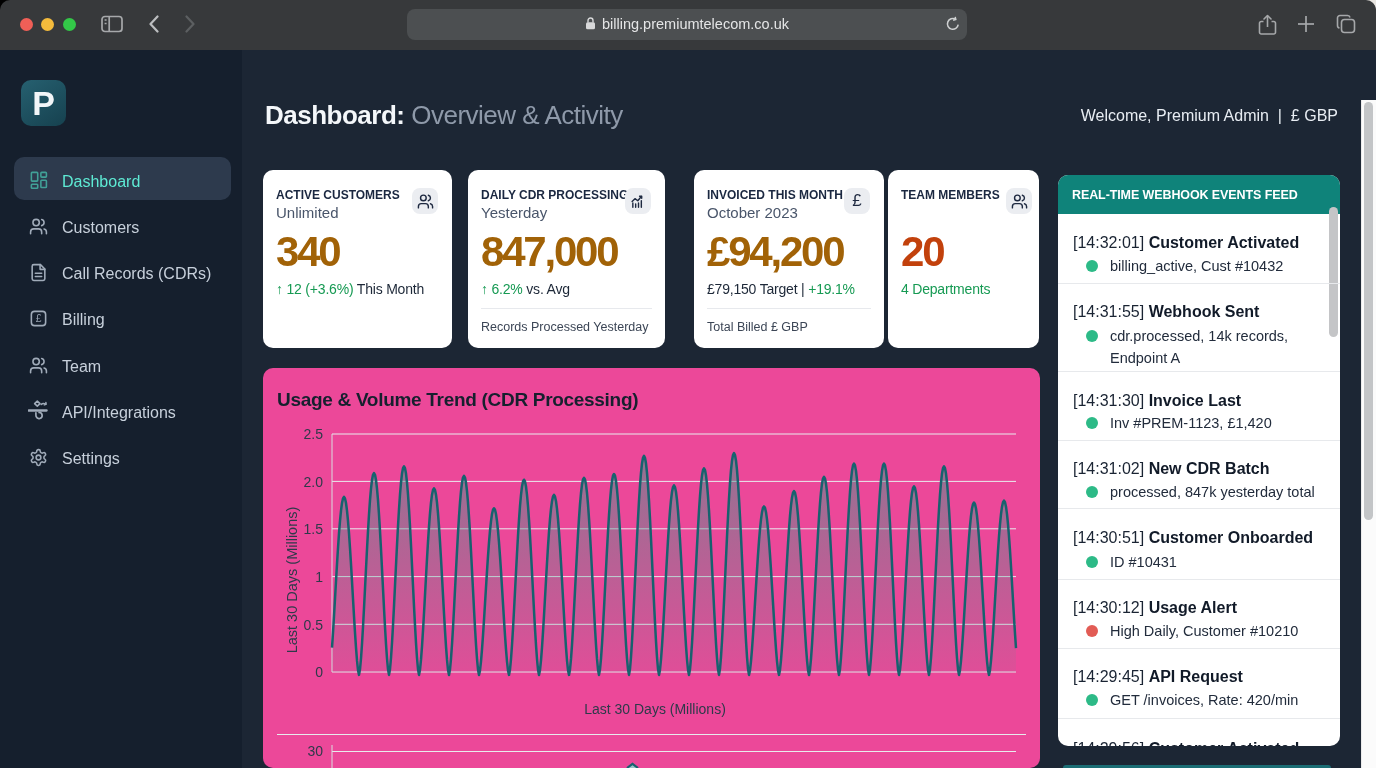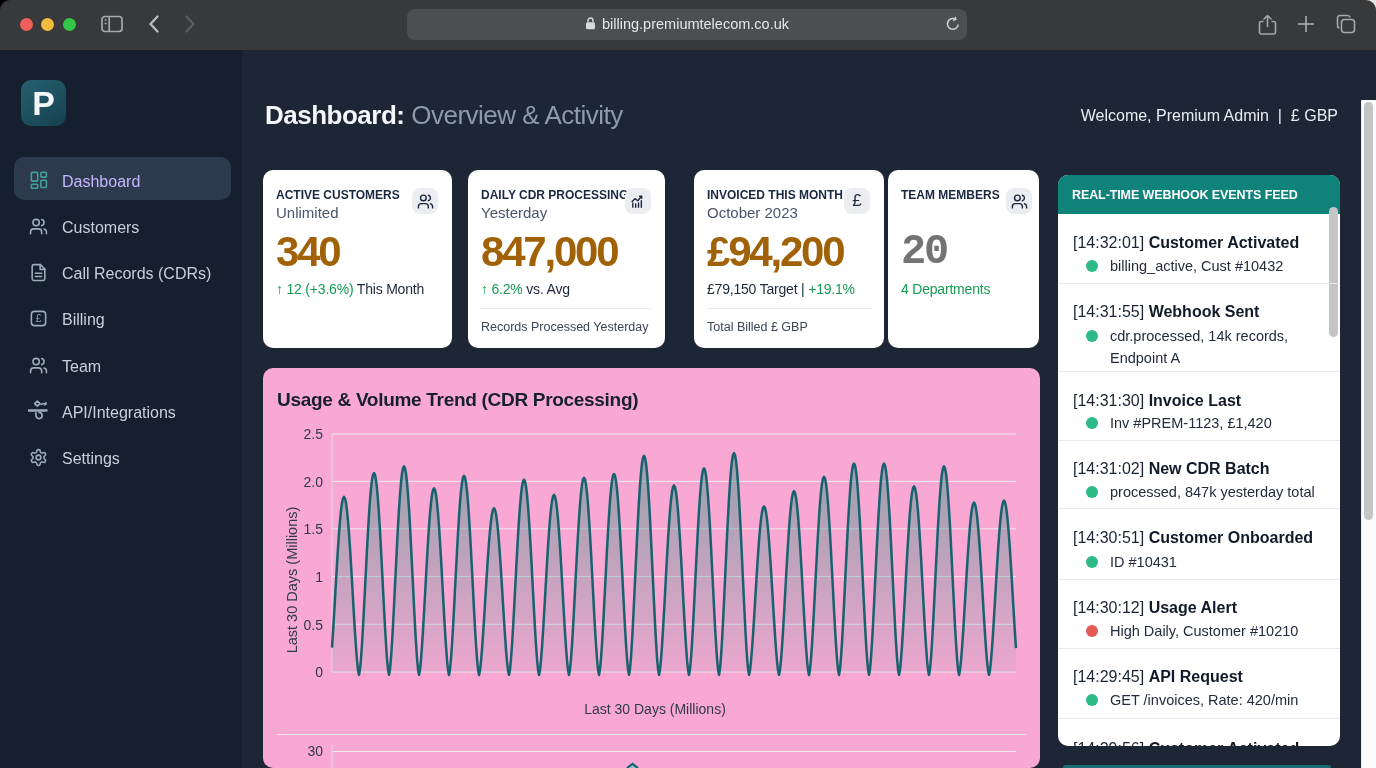--- a/index.html
+++ b/index.html
@@ -26,21 +26,21 @@
   .csep { position:absolute; left:13px; right:13px; top:137.5px; height:1px; background:#e7e9ed; }
   .cfoot { position:absolute; left:13px; top:149.5px; font-size:12.5px; color:#3c4656; white-space:nowrap;}
   #events { position:absolute; left:1058px; top:125px; width:282px; height:571px;
     background:#fff; border-radius:10px; overflow:hidden; }
   .ev-title { position:absolute; left:15px; font-size:16px; color:#1a2433; white-space:nowrap; }
   .ev-title b { color:#111a28; }
   .ev-desc { position:absolute; left:52px; font-size:14.5px; color:#222c3c; white-space:nowrap; }
   .ev-dot { position:absolute; left:28px; width:12px; height:12px; border-radius:50%; background:#2dba87; }
   .ev-div { position:absolute; left:0px; right:0px; height:1px; background:#e7e9ec; }
   #chartcard { position:absolute; left:263px; top:318px; width:777px; height:400px;
-    background:#f9a8d4; border-radius:10px; }
+    background:#ec4899; border-radius:10px; }
   .axlbl { position:absolute; font-size:14px; color:#2e3a4a; }
   #scrolltrack { position:absolute; left:1361px; top:50px; width:15px; height:718px;
     background:#fbfbfb; border-left:1px solid #ebebeb;}
   #scrollthumb { position:absolute; left:1364px; top:52px; width:9px; height:418px;
     background:#c3c5c7; border-radius:4.5px; }
 </style>
 </head>
 <body>
 
 <div class="abs" style="right:0;top:0;width:12px;height:12px;background:#e8e5e0;"></div>
@@ -128,21 +128,21 @@
     <path d="M9.3 1.2 L12 3.7 L9.3 6.2 L6.6 3.7 Z" stroke-width="1.6"></path>
     <path d="M13.2 4.4 C14.6 3 16 3.2 17.6 3.9" stroke-width="1.5"></path>
     <path d="M17.9 2.6 L18.1 4.4 L16.3 4.9" stroke-width="1.5"></path>
     <line x1="0.8" y1="10.5" x2="18.6" y2="10.5" stroke-width="2.3"></line>
     <path d="M7.9 12.8 c0 1.8 -0.1 2.8 0.3 3.9 a3.1 3.1 0 1 0 2.9 -4.3" stroke-width="1.7"></path>
   </svg>
   <svg class="abs" style="left:29px;top:398px" width="19" height="19" viewBox="0 0 24 24" fill="none" stroke="#a0abb9" stroke-width="2" stroke-linecap="round" stroke-linejoin="round">
     <circle cx="12" cy="12" r="3"></circle>
     <path d="M12.22 2h-.44a2 2 0 0 0-2 2v.18a2 2 0 0 1-1 1.73l-.43.25a2 2 0 0 1-2 0l-.15-.08a2 2 0 0 0-2.73.73l-.22.38a2 2 0 0 0 .73 2.73l.15.1a2 2 0 0 1 1 1.72v.51a2 2 0 0 1-1 1.74l-.15.09a2 2 0 0 0-.73 2.73l.22.38a2 2 0 0 0 2.73.73l.15-.08a2 2 0 0 1 2 0l.43.25a2 2 0 0 1 1 1.73V20a2 2 0 0 0 2 2h.44a2 2 0 0 0 2-2v-.18a2 2 0 0 1 1-1.73l.43-.25a2 2 0 0 1 2 0l.15.08a2 2 0 0 0 2.73-.73l.22-.39a2 2 0 0 0-.73-2.73l-.15-.08a2 2 0 0 1-1-1.74v-.5a2 2 0 0 1 1-1.74l.15-.09a2 2 0 0 0 .73-2.73l-.22-.38a2 2 0 0 0-2.73-.73l-.15.08a2 2 0 0 1-2 0l-.43-.25a2 2 0 0 1-1-1.73V4a2 2 0 0 0-2-2z"></path>
   </svg>
-  <div class="navlbl" style="top:122.8px;color:#c4b5fd;font-weight:500;">Dashboard</div>
+  <div class="navlbl" style="top:122.8px;color:#5eead4;font-weight:500;">Dashboard</div>
   <div class="navlbl" style="top:169px;">Customers</div>
   <div class="navlbl" style="top:215.2px;">Call Records (CDRs)</div>
   <div class="navlbl" style="top:261.4px;">Billing</div>
   <div class="navlbl" style="top:307.6px;">Team</div>
   <div class="navlbl" style="top:353.8px;">API/Integrations</div>
   <div class="navlbl" style="top:400px;">Settings</div>
 </div>
 
 <div class="abs" style="left:265px;top:50px;font-size:26px;letter-spacing:-0.5px;color:#8e99a9;white-space:nowrap;">
   <b style="color:#f4f7fa;">Dashboard:</b> Overview &amp; Activity
@@ -197,21 +197,21 @@
 <div class="card" style="left:888px;width:151px;top:120px;">
   <div class="ctitle">TEAM MEMBERS</div>
   <div class="chip" style="right:7px;">
         <svg width="17" height="17" viewBox="0 0 24 24" fill="none" stroke="#1e2940" stroke-width="2" stroke-linecap="round" stroke-linejoin="round">
           <path d="M16 21v-2a4 4 0 0 0-4-4H6a4 4 0 0 0-4 4v2"></path>
           <circle cx="9" cy="7" r="4"></circle>
           <path d="M22 21v-2a4 4 0 0 0-3-3.87"></path>
           <path d="M16 3.13a4 4 0 0 1 0 7.75"></path>
         </svg>
       </div>
-  <div class="cnum" style="color:#737373;font-family:Liberation Mono, monospace;">20</div>
+  <div class="cnum" style="color:#c2410c;">20</div>
   <div class="cdelta green">4 Departments</div>
 </div>
 
 <div id="chartcard">
   <div class="abs" style="left:14px;top:20.8px;font-size:19px;letter-spacing:-0.3px;font-weight:bold;color:#16202e;">Usage &amp; Volume Trend (CDR Processing)</div>
   <svg class="abs" style="left:0px;top:0px" width="777" height="400" viewBox="0 0 777 400">
 
     <g stroke="#e9ebee" stroke-width="1">
       <line x1="69" y1="66" x2="753" y2="66"></line>
       <line x1="69" y1="113.4" x2="753" y2="113.4"></line>

